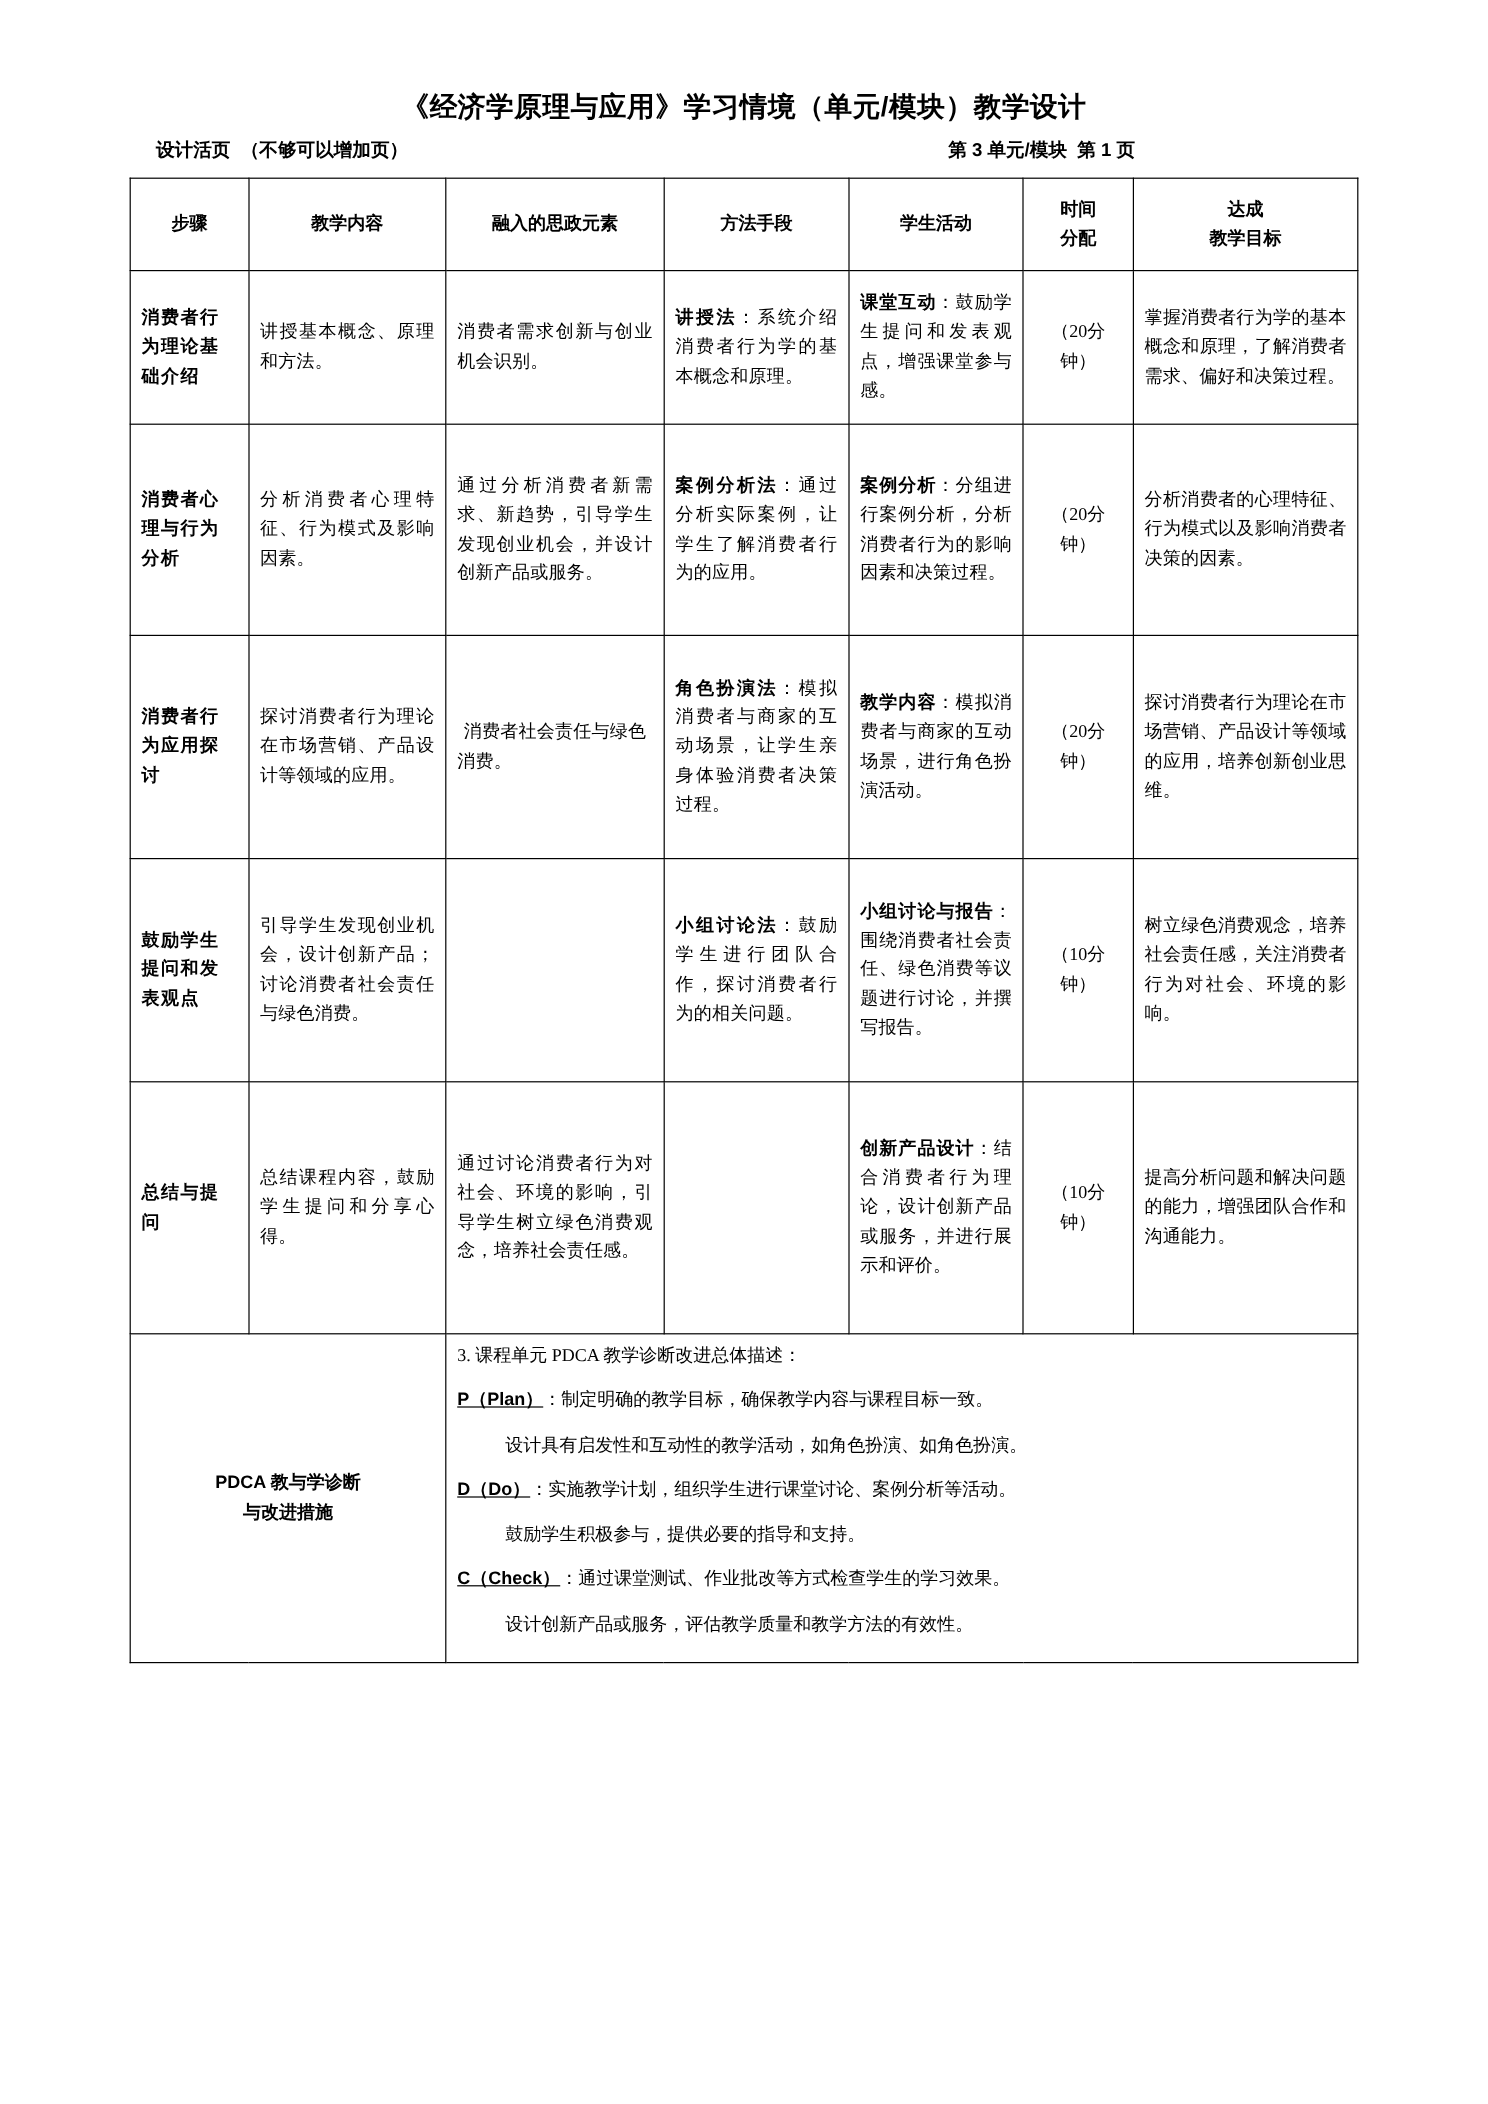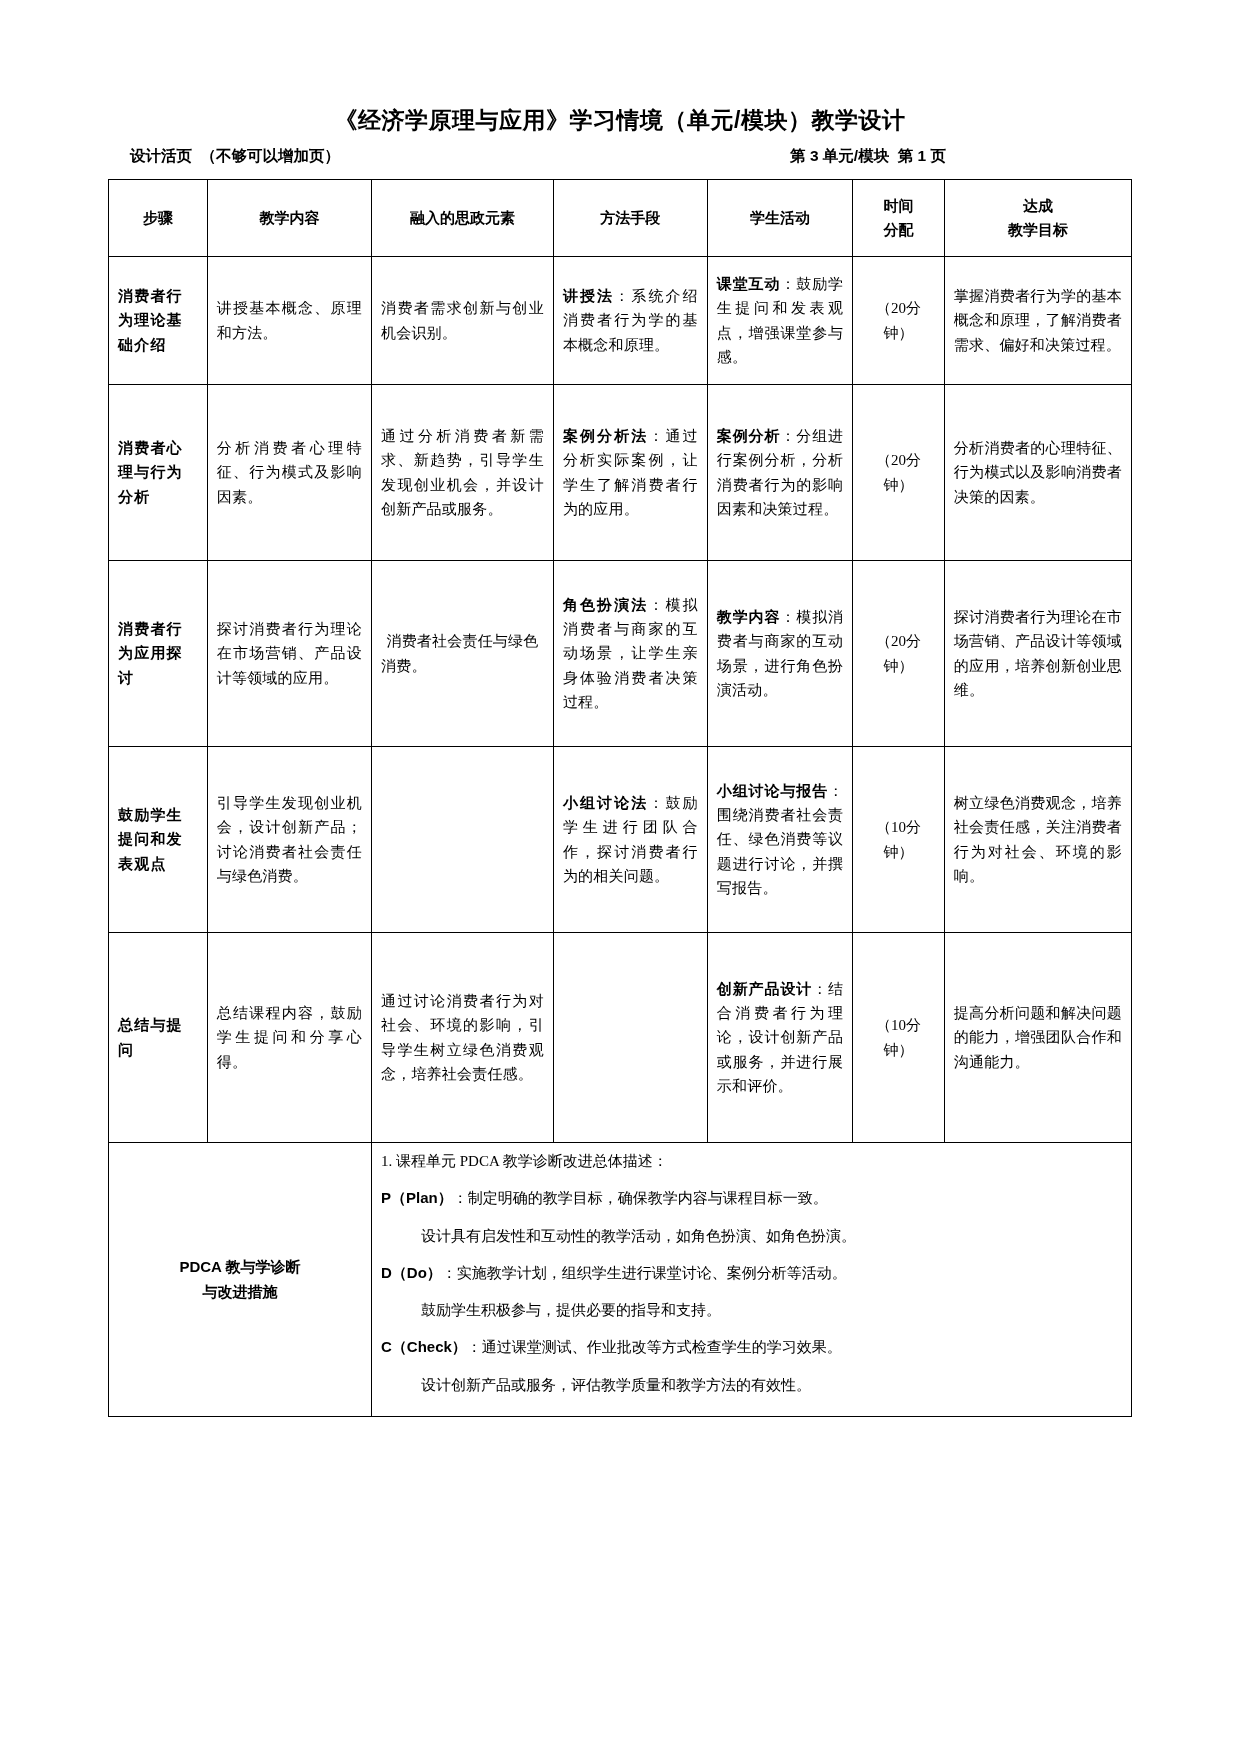--- a/index.html
+++ b/index.html
@@ -11,21 +11,21 @@
     width: 1240px;
     height: 1753px;
     font-family: "Liberation Serif", "DejaVu Serif", serif;
     color: #000;
     position: relative;
   }
   .page {
     box-sizing: border-box;
     width: 1240px;
     height: 1365px;
-    padding: 105px 108px 0 108px;
+    padding: 74px 108px 0 108px;
   }
   .doc-title {
     text-align: center;
     font-family: "Liberation Sans", sans-serif;
     font-weight: bold;
     font-size: 23px;
     letter-spacing: 0.5px;
     margin: 0 0 10px 0;
   }
   .subheader {
@@ -111,20 +111,21 @@
   }
   .pdca-line {
     margin: 0 0 13px 0;
   }
   .pdca-line.indent {
     padding-left: 40px;
   }
   .pdca-tag {
     font-family: "Liberation Sans", sans-serif;
     font-weight: bold;
+    text-decoration: underline;
   }
 </style>
 </head>
 <body>
 
 <div class="page">
 
   <div class="doc-title">《经济学原理与应用》学习情境（单元/模块）教学设计</div>
 
   <div class="subheader">
@@ -210,21 +211,21 @@
         <td class="time">（10分钟）</td>
         <td class="cell">提高分析问题和解决问题的能力，增强团队合作和沟通能力。</td>
       </tr>
 
       <tr style="height:240px">
         <td class="pdca-label" colspan="2">
           <div>PDCA 教与学诊断</div>
           <div>与改进措施</div>
         </td>
         <td class="pdca-body" colspan="5">
-          <p class="pdca-line">1. 课程单元 PDCA 教学诊断改进总体描述：</p>
+          <p class="pdca-line">3. 课程单元 PDCA 教学诊断改进总体描述：</p>
           <p class="pdca-line"><span class="pdca-tag">P（Plan）</span><span>：制定明确的教学目标，确保教学内容与课程目标一致。</span></p>
           <p class="pdca-line indent"><span>设计具有启发性和互动性的教学活动，如角色扮演、如角色扮演。</span></p>
           <p class="pdca-line"><span class="pdca-tag">D（Do）</span><span>：实施教学计划，组织学生进行课堂讨论、案例分析等活动。</span></p>
           <p class="pdca-line indent"><span>鼓励学生积极参与，提供必要的指导和支持。</span></p>
           <p class="pdca-line"><span class="pdca-tag">C（Check）</span><span>：通过课堂测试、作业批改等方式检查学生的学习效果。</span></p>
           <p class="pdca-line indent"><span>设计创新产品或服务，评估教学质量和教学方法的有效性。</span></p>
         </td>
       </tr>
     </tbody>
   </table>

